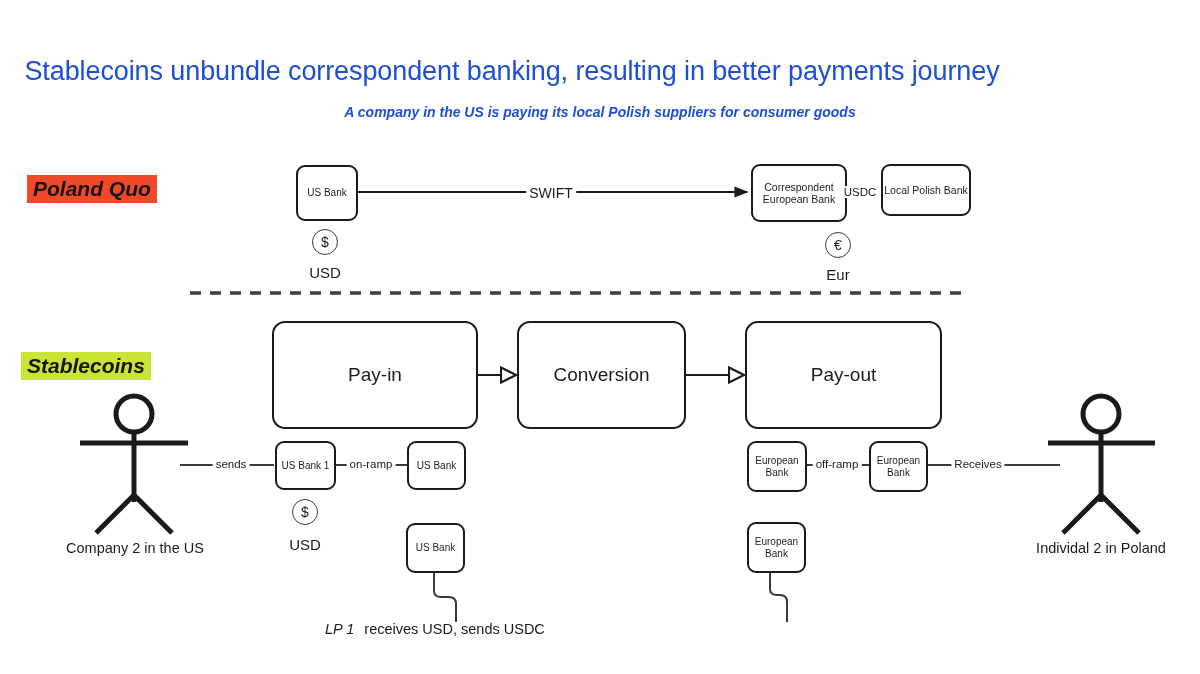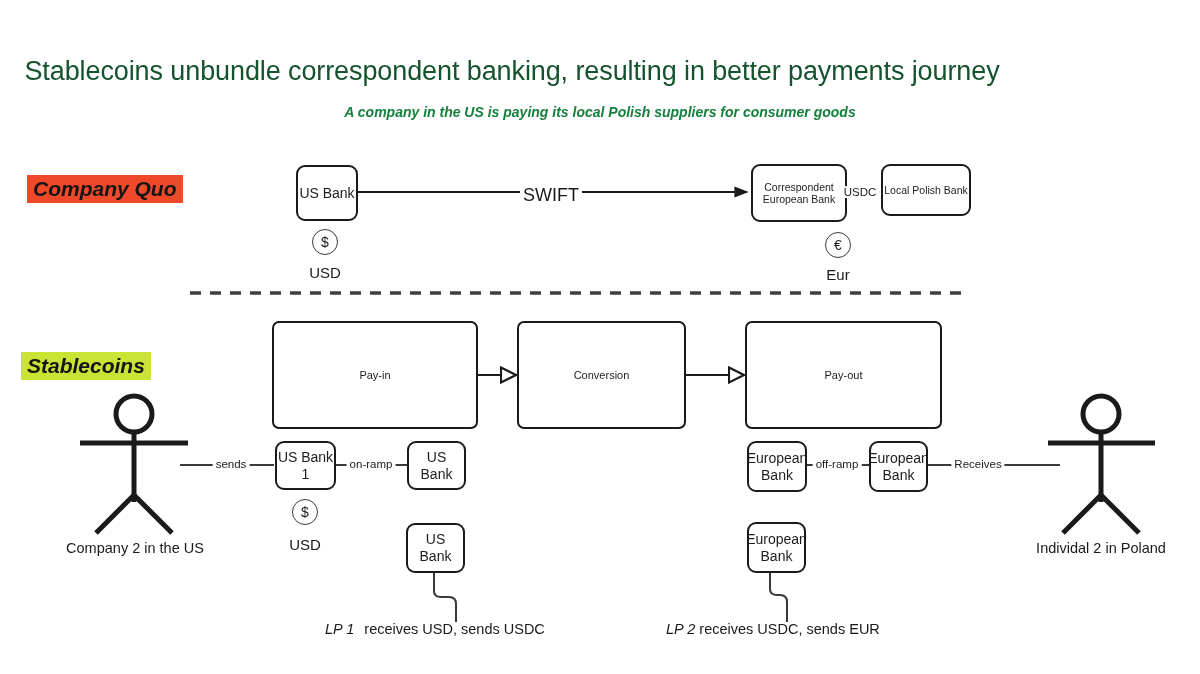--- a/index.html
+++ b/index.html
@@ -2,43 +2,43 @@
 <html><head>
 <meta charset="utf-8">
 <style>
   html,body{margin:0;padding:0;background:#ffffff;}
   body{width:1200px;height:674px;position:relative;overflow:hidden;
        font-family:"Liberation Sans","DejaVu Sans",sans-serif;color:#1a1a1a;}
   #canvas{position:absolute;inset:0;width:1200px;height:674px;}
   svg.layer{position:absolute;left:0;top:0;width:1200px;height:674px;pointer-events:none;}
 
   .ttl{position:absolute;left:0;top:56px;width:1024px;text-align:center;
-       font-size:27px;font-weight:400;color:#14532d;letter-spacing:-0.1px;}
+       font-size:27px;font-weight:400;color:#1d4ed8;letter-spacing:-0.1px;}
   .sub{position:absolute;left:0;top:104px;width:1200px;text-align:center;
-       font-size:14px;font-style:italic;font-weight:600;color:#15803d;}
+       font-size:14px;font-style:italic;font-weight:600;color:#1d4ed8;}
 
   .hl{position:absolute;font-style:italic;font-weight:700;font-size:21px;
       color:#151515;padding:2px 6px;line-height:1.15;white-space:nowrap;}
   .hl.sq{left:27px;top:175px;background:#F0492A;}
   .hl.sc{left:21px;top:352px;background:#CBE334;}
 
   .box{position:absolute;box-sizing:border-box;background:#fff;border:2.2px solid #1a1a1a;
        display:flex;align-items:center;justify-content:center;text-align:center;
        line-height:1.18;color:#1d1d1d;}
-  .box.big{border-radius:7px;font-size:11px;border-width:2.4px;}
-  .box.sm{border-radius:9px;font-size:14px;}
+  .box.big{border-radius:13px;font-size:19px;border-width:2.4px;}
+  .box.sm{border-radius:9px;font-size:10px;}
 
   .coin{position:absolute;box-sizing:border-box;width:26px;height:26px;border-radius:50%;
         border:1.4px solid #3a3a3a;background:#fff;display:flex;align-items:center;
         justify-content:center;font-size:14px;color:#1d1d1d;}
 
   .cur{position:absolute;font-size:15px;transform:translateX(-50%);text-align:center;}
   .edge{position:absolute;font-size:11.5px;transform:translateX(-50%);
         background:#fff;padding:0 3px;white-space:nowrap;}
-  .edge.big{font-size:18px;}
+  .edge.big{font-size:14px;}
   .person-cap{position:absolute;font-size:14.5px;transform:translateX(-50%);text-align:center;white-space:nowrap;}
   .lp{position:absolute;font-size:14.5px;white-space:nowrap;}
   .lp i{font-style:italic;}
 </style>
 </head>
 <body>
 
 <div id="canvas">
 
   <div class="ttl">Stablecoins unbundle correspondent banking, resulting in better payments journey</div>
@@ -85,21 +85,21 @@
 
     <g stroke="#1a1a1a" stroke-width="5" fill="none" stroke-linecap="butt">
       <circle cx="1101" cy="414" r="18" stroke-width="5"></circle>
       <line x1="1101" y1="432" x2="1101" y2="502"></line>
       <line x1="1048" y1="443" x2="1155" y2="443"></line>
       <line x1="1101" y1="495" x2="1063" y2="533"></line>
       <line x1="1101" y1="495" x2="1139" y2="533"></line>
     </g>
   </svg>
 
-  <div class="hl sq">Company Quo</div>
+  <div class="hl sq">Poland Quo</div>
 
   <div class="box sm" style="left:296px;top:165px;width:62px;height:56px;">
     <span>US Bank</span>
   </div>
 
   <div class="box sm" style="left:751px;top:164px;width:96px;height:58px;font-size:10.5px;">
     <span>Correspondent European Bank</span>
   </div>
 
   <div class="box sm" style="left:881px;top:164px;width:90px;height:52px;font-size:10.5px;">
@@ -155,18 +155,14 @@
   <div class="coin" style="left:292px;top:499px;">$</div>
   <div class="cur" style="left:305px;top:536px;">USD</div>
 
   <div class="person-cap" style="left:135px;top:540px;">Company 2 in the US</div>
   <div class="person-cap" style="left:1101px;top:540px;">Individal 2 in Poland</div>
 
   <div class="lp" style="left:325px;top:621px;">
     <i>LP 1</i>
     <span style="margin-left:6px;">receives USD, sends USDC</span>
   </div>
-  <div class="lp" style="left:666px;top:621px;">
-    <i>LP 2</i>
-    <span>receives USDC, sends EUR</span>
-  </div>
 
 </div>
 
 </body></html>

